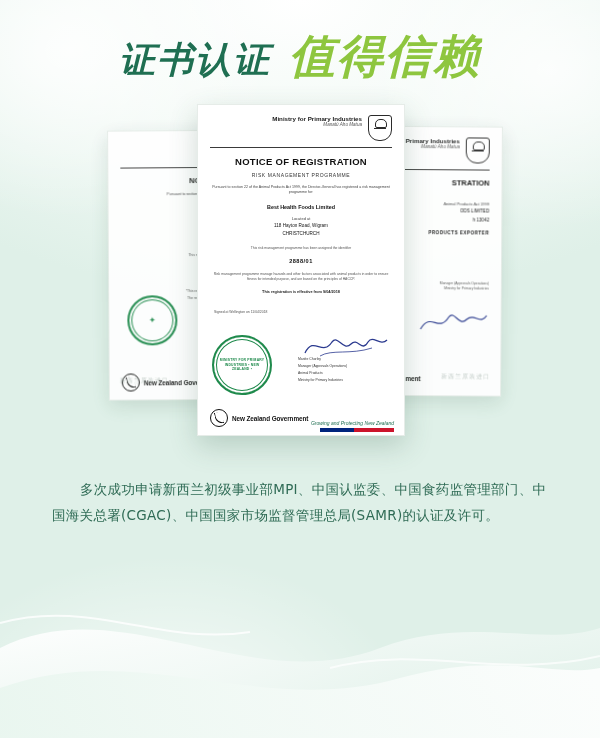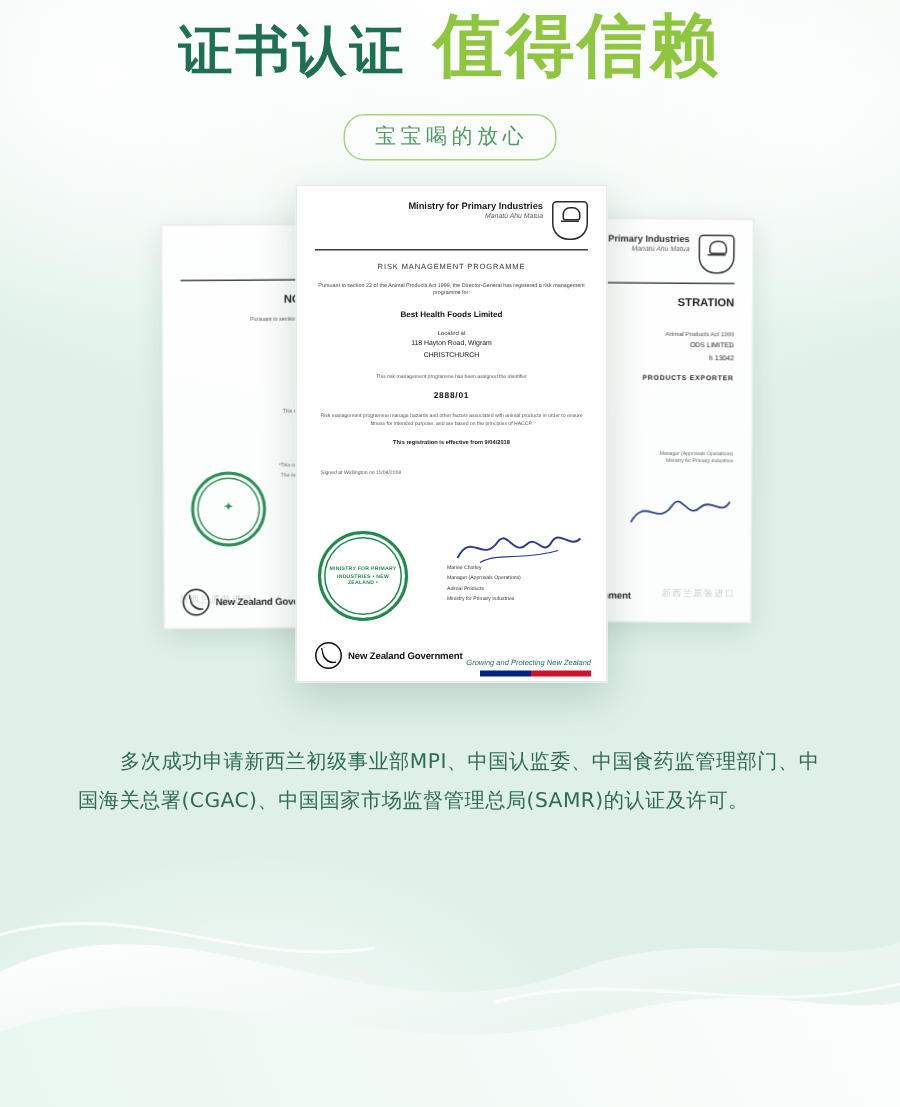--- a/index.html
+++ b/index.html
@@ -47,21 +47,23 @@
     left: 0; right: 0; bottom: 0;
     height: 210px;
     overflow: hidden;
     pointer-events: none;
   }
   .bottom-wave svg { display: block; }
 
   
   .header {
     position: relative;
-    text-align: center;
+    padding-top: 26px;
+    text-align: center;
+    font-style: italic;
   }
   .title-row {
     display: flex;
     justify-content: center;
     align-items: baseline;
     gap: 18px;
   }
   .title-main {
     font-family: "DejaVu Sans", "Liberation Sans", sans-serif;
     font-size: 36px;
@@ -367,23 +369,20 @@
 <div class="page">
 
   <div class="swirl swirl-a"></div>
   <div class="swirl swirl-b"></div>
   <div class="swirl swirl-c"></div>
 
   <div class="header">
     <div class="title-row">
       <span class="title-main">证书认证</span>
       <span class="title-accent">值得信赖</span>
-    </div>
-    <div class="subtitle-wrap">
-      <span class="subtitle">宝宝喝的放心</span>
     </div>
   </div>
 
   <div class="certs">
 
     <div class="cert cert-left side-faded side-blur">
       <div class="cert-inner">
         <div class="rule" style="margin-top:26px;"></div>
         <div class="side-title">NOTICE</div>
         <div class="para">Pursuant to section 3 (d) of the Food Act 2014</div>
@@ -442,20 +441,21 @@
         <div class="mpi-head">
           <div class="mpi-text">
             <div class="mpi-t1">Ministry for Primary Industries</div>
             <div class="mpi-t2">Manatū Ahu Matua</div>
           </div>
           <div class="crest"></div>
         </div>
 
         <div class="rule"></div>
 
+        <div class="cert-title">NOTICE OF REGISTRATION</div>
         <div class="cert-sub">RISK MANAGEMENT PROGRAMME</div>
         <div class="para">Pursuant to section 22 of the Animal Products Act 1999, the Director-General has registered a risk management programme for:</div>
         <div class="field-strong">Best Health Foods Limited</div>
         <div class="field-label">Located at</div>
         <div class="field-line">118 Hayton Road, Wigram</div>
         <div class="field-line">CHRISTCHURCH</div>
         <div class="note-small">This risk management programme has been assigned the identifier</div>
         <div class="field-id">2888/01</div>
         <div class="note-small">Risk management programme manage hazards and other factors associated with animal products in order to ensure fitness for intended purpose, and are based on the principles of HACCP.</div>
         <div class="eff">This registration is effective from 9/04/2018</div>

